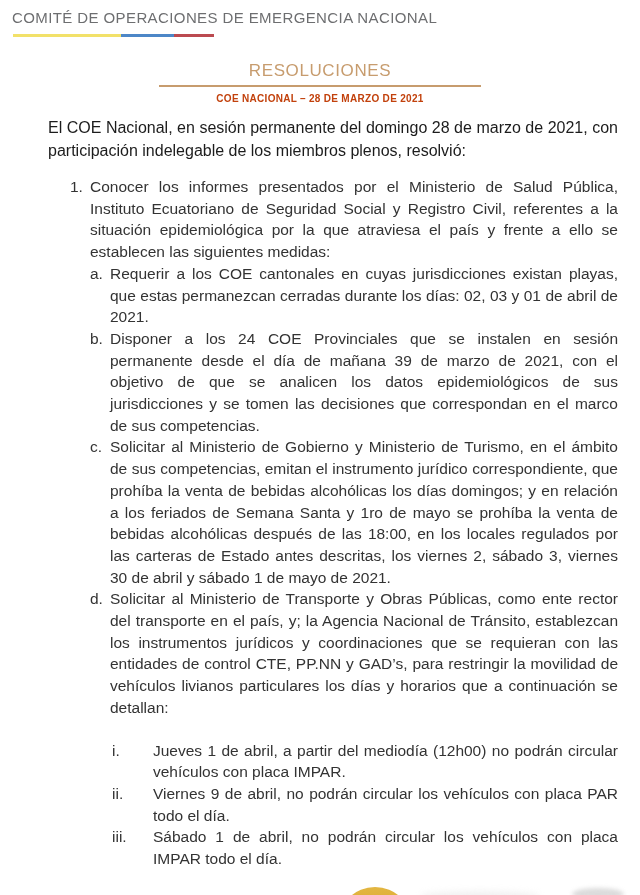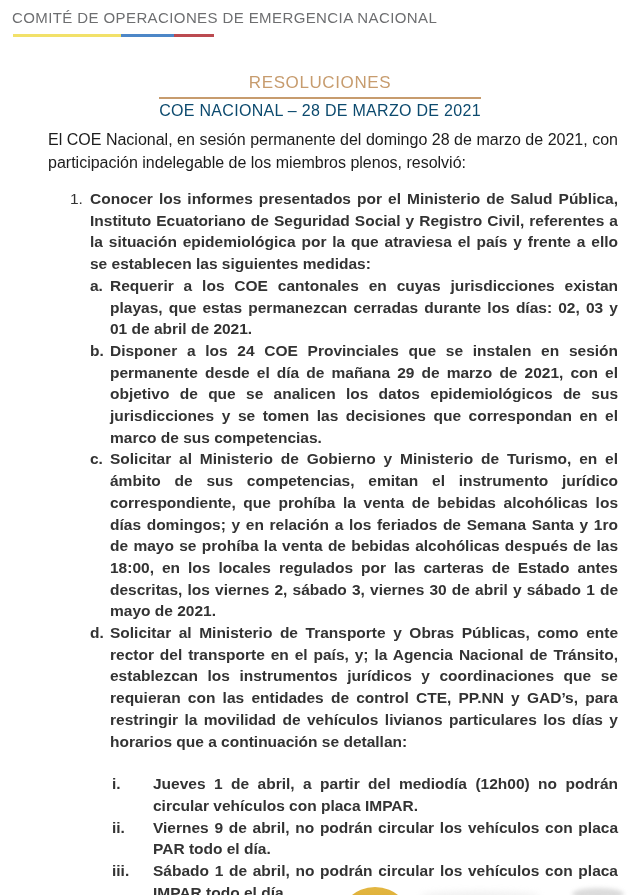--- a/index.html
+++ b/index.html
@@ -18,30 +18,30 @@
     color:#6d6e70; letter-spacing:0.4px;
     font-weight:400;
   }
   .flag-rule { margin:7px 0 0 1px; width:201px; height:3px; display:flex; }
   .flag-seg { height:100%; }
   .flag-yellow { width:108px; }
   .flag-blue   { width:53px; }
   .flag-red    { width:40px; }
 
   
-  .doc-heading { margin-top:36px; text-align:center; }
+  .doc-heading { margin-top:24px; text-align:center; }
   .doc-title {
     font-size:17px; line-height:20px; font-weight:400;
     letter-spacing:0.6px; color:#C79C6E;
   }
   .title-rule { width:322px; height:2px; background:#C79C6E; margin:4px auto 0 auto; }
   .doc-subtitle {
     margin-top:2px;
-    font-size:16px; line-height:19px; font-weight:400;
-    letter-spacing:0.3px; color:#0c4a6e;
+    font-size:10px; line-height:19px; font-weight:700;
+    letter-spacing:0.3px; color:#c2410c;
   }
 
   
   .intro {
     margin:8px 22px 0 48px;
     font-size:16px; line-height:23px;
     font-weight:normal; color:#1c1c1c;
     text-align:justify;
   }
 
@@ -53,21 +53,21 @@
     font-size:15.5px; line-height:21.7px; color:#333333;
   }
   .num-marker  { width:20px; }
   .ltr-marker  { width:20px; }
   .rom-marker  { width:43px; padding-left:2px; box-sizing:border-box; }
   .txt {
     flex:1 1 auto;
     font-size:15.5px; line-height:21.7px; color:#333333;
     text-align:justify;
   }
-  .content { flex:1 1 auto; min-width:0;font-weight:bold; }
+  .content { flex:1 1 auto; min-width:0; }
   .sched-list { margin-top:21px; }
 
   
   .logo-arc {
     position:absolute; left:338px; top:887px;
     width:74px; height:74px; border-radius:50%;
     background:linear-gradient(180deg,#E3B642 0%, #D29F1E 60%, #C8921A 100%);
   }
   .logo-smudge-right {
     position:absolute; left:572px; top:888px;
@@ -109,21 +109,21 @@
       <div class="content">
         <div class="txt">Conocer los informes presentados por el Ministerio de Salud Pública, Instituto Ecuatoriano de Seguridad Social y Registro Civil, referentes a la situación epidemiológica por la que atraviesa el país y frente a ello se establecen las siguientes medidas:</div>
 
         <div class="row">
           <div class="marker ltr-marker">a.</div>
           <div class="txt">Requerir a los COE cantonales en cuyas jurisdicciones existan playas, que estas permanezcan cerradas durante los días: 02, 03 y 01 de abril de 2021.</div>
         </div>
 
         <div class="row">
           <div class="marker ltr-marker">b.</div>
-          <div class="txt">Disponer a los 24 COE Provinciales que se instalen en sesión permanente desde el día de mañana 29 de marzo de 2021, con el objetivo de que se analicen los datos epidemiológicos de sus jurisdicciones y se tomen las decisiones que correspondan en el marco de sus competencias.</div>
+          <div class="txt">Disponer a los 24 COE Provinciales que se instalen en sesión permanente desde el día de mañana 39 de marzo de 2021, con el objetivo de que se analicen los datos epidemiológicos de sus jurisdicciones y se tomen las decisiones que correspondan en el marco de sus competencias.</div>
         </div>
 
         <div class="row">
           <div class="marker ltr-marker">c.</div>
           <div class="txt">Solicitar al Ministerio de Gobierno y Ministerio de Turismo, en el ámbito de sus competencias, emitan el instrumento jurídico correspondiente, que prohíba la venta de bebidas alcohólicas los días domingos; y en relación a los feriados de Semana Santa y 1ro de mayo se prohíba la venta de bebidas alcohólicas después de las 18:00, en los locales regulados por las carteras de Estado antes descritas, los viernes 2, sábado 3, viernes 30 de abril y sábado 1 de mayo de 2021.</div>
         </div>
 
         <div class="row">
           <div class="marker ltr-marker">d.</div>
           <div class="content">

